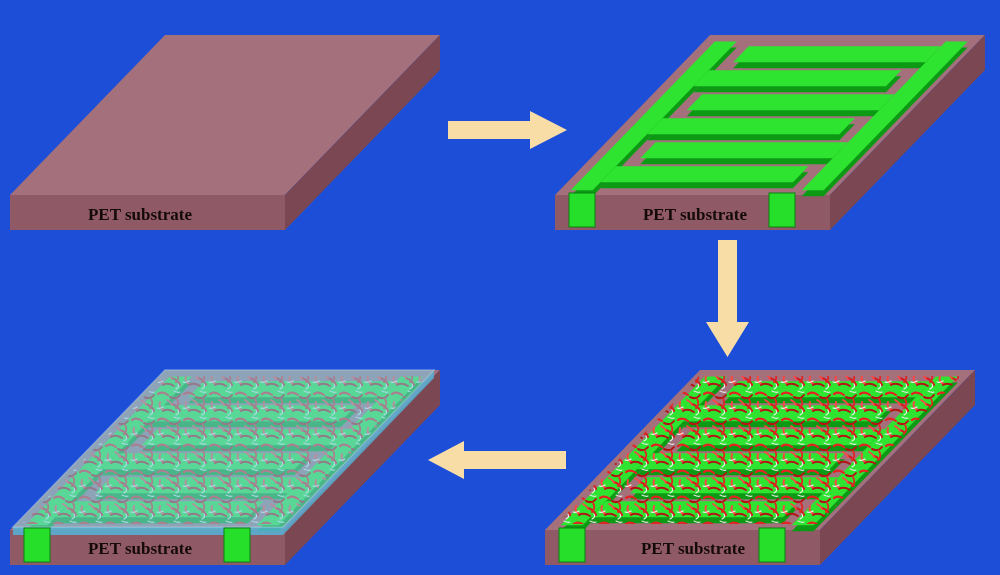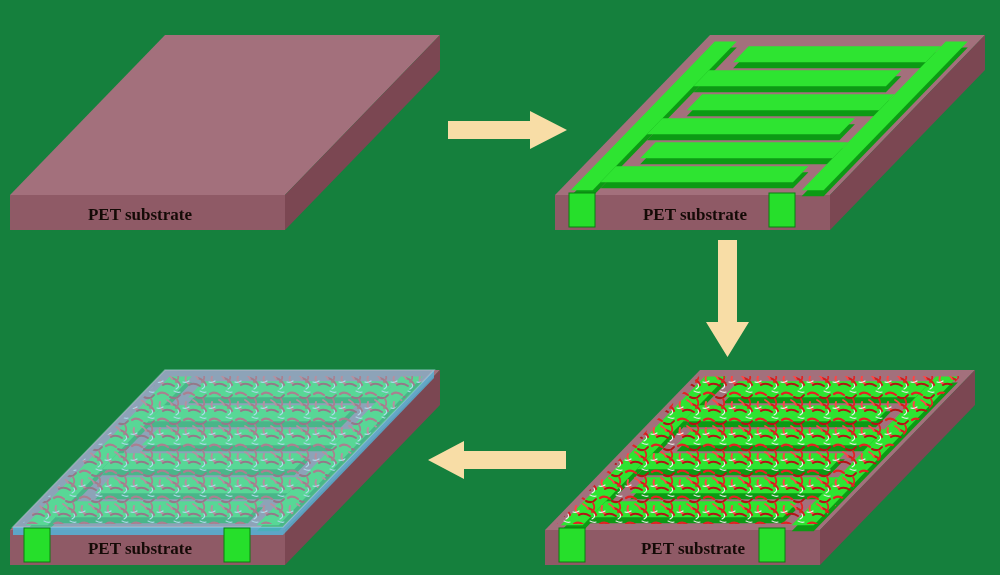--- a/index.html
+++ b/index.html
@@ -1,16 +1,16 @@
 <!DOCTYPE html>
 <html><head>
 <meta charset="utf-8">
 <style>
   html,body{margin:0;padding:0;background:#000;}
-  .stage{position:relative;width:1000px;height:575px;background:#15803d;overflow:hidden;}
+  .stage{position:relative;width:1000px;height:575px;background:#1d4ed8;overflow:hidden;}
   svg{display:block;}
   .lbl{font-family:"Liberation Serif","DejaVu Serif",serif;font-weight:bold;font-size:17px;}
 </style>
 </head>
 <body>
 
 <div class="stage">
 <svg width="1000" height="575" viewBox="0 0 1000 575">
   <defs>
     <g id="ide">

